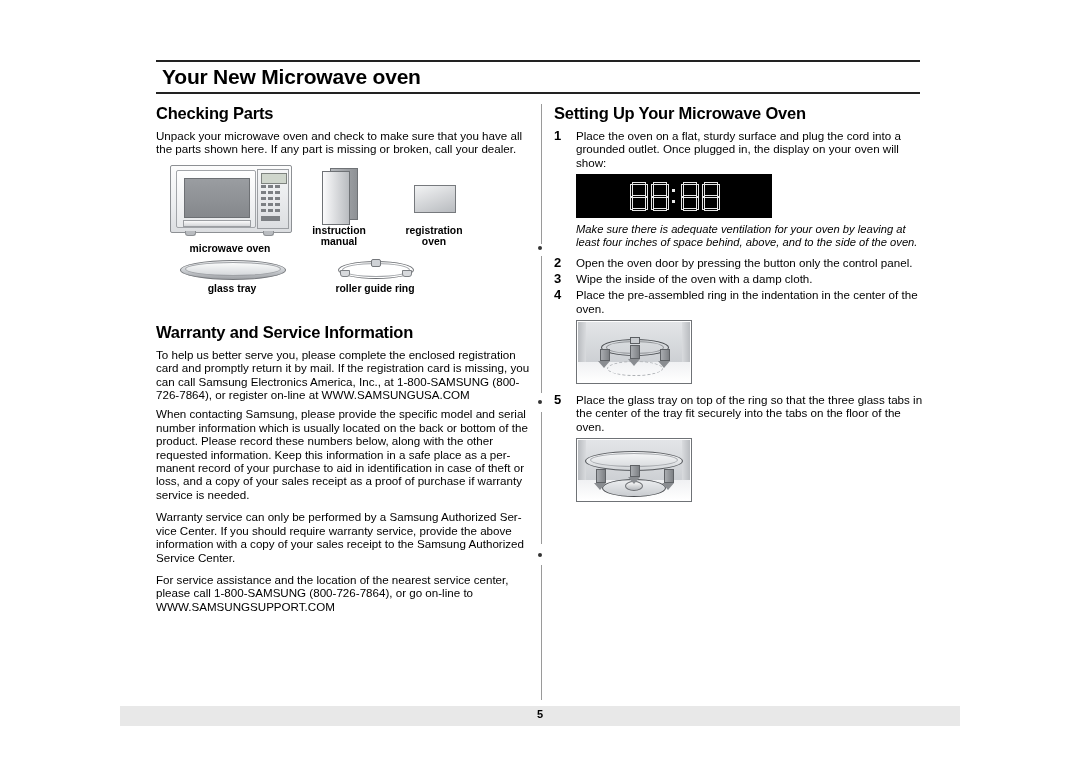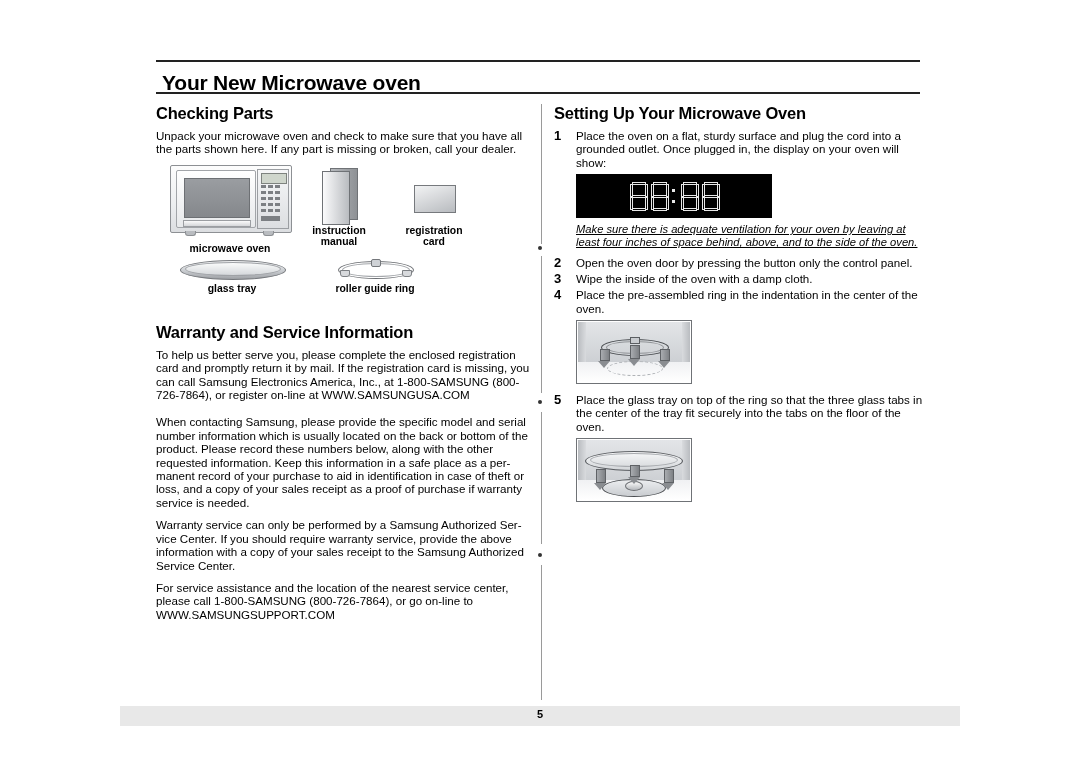--- a/index.html
+++ b/index.html
@@ -11,42 +11,42 @@
     overflow:hidden;
     position:relative;
   }
   .page{position:absolute;left:0;top:0;width:1080px;height:763px;}
 
   
   .title-rule{position:absolute;left:156px;width:764px;height:2px;background:#222;}
   .title-rule.top{top:60px;}
   .title-rule.bot{top:92px;height:2px;background:#222;}
   .page-title{
-    position:absolute;left:162px;top:69px;width:700px;
+    position:absolute;left:162px;top:63px;width:700px;
     font-size:21px;font-weight:bold;letter-spacing:-0.2px;line-height:28px;
   }
 
   
   .col-left{position:absolute;left:156px;top:104px;width:375px;}
   .col-right{position:absolute;left:554px;top:104px;width:370px;}
 
   .divider{position:absolute;left:541px;top:104px;width:1px;background:#9a9a9a;}
   .d1{top:104px;height:140px;}
   .d2{top:256px;height:137px;}
   .d3{top:412px;height:132px;}
   .d4{top:565px;height:135px;}
   .dot{position:absolute;left:538px;width:4px;height:4px;border-radius:50%;background:#333;}
 
   h2.sec{
     font-size:16.5px;font-weight:bold;margin:0 0 6px 0;letter-spacing:-0.2px;
   }
   p.body{
     font-size:11.6px;line-height:13.4px;margin:0 0 9px 0;text-align:left;
   }
-  p.body.tight{margin-bottom:14px;}
+  p.body.tight{margin-bottom:6px;}
 
   
   .parts{position:relative;height:150px;margin-top:4px;}
   .cap{
     position:absolute;text-align:center;font-size:10.4px;font-weight:bold;
     line-height:11.5px;
   }
 
   
   .mw{position:absolute;left:14px;top:0px;width:120px;height:66px;
@@ -101,21 +101,21 @@
   
   .fields{margin-top:6px;margin-bottom:9px;}
   .field{font-size:11px;line-height:16.5px;white-space:nowrap;}
   .field .lab{letter-spacing:0.1px;}
   .field .ln{display:inline-block;border-bottom:1px solid #000;height:11px;vertical-align:baseline;}
 
   
   .step{position:relative;display:flex;margin-bottom:2px;}
   .step .num{width:22px;flex:0 0 22px;font-size:13px;font-weight:bold;line-height:14px;padding-top:0px;}
   .step .txt{flex:1;font-size:11.6px;line-height:13.4px;}
-  .note{font-size:11.2px;line-height:13px;font-style:italic;margin:5px 0 7px 22px;text-decoration:underline;}
+  .note{font-size:11.2px;line-height:13px;font-style:italic;margin:5px 0 7px 22px;}
 
   .lcd{margin:5px 0 0 22px;width:196px;height:44px;background:#000;
        display:flex;align-items:center;justify-content:center;}
   .seg-row{display:flex;align-items:center;gap:3px;}
   .digit{position:relative;width:18px;height:28px;}
   .digit span{position:absolute;background:transparent;border:1px solid #e8e8e8;display:block;}
   .s-a{left:3px;top:0;width:12px;height:1px;border:none;border-top:2px solid #e8e8e8;}
   .s-g{left:3px;top:13px;width:12px;height:1px;border:none;border-top:2px solid #e8e8e8;}
   .s-d{left:3px;top:26px;width:12px;height:1px;border:none;border-top:2px solid #e8e8e8;}
   .s-f{left:1px;top:2px;width:1px;height:11px;border:none;border-left:2px solid #e8e8e8;}
@@ -221,21 +221,21 @@
 
       <div class="man">
         <div class="man-back"></div>
         <div class="man-front"></div>
       </div>
       <div class="cap" style="left:140px;top:60px;width:86px;white-space:pre-line">instruction
 manual</div>
 
       <div class="card"></div>
       <div class="cap" style="left:234px;top:60px;width:88px;white-space:pre-line">registration
-card</div>
+oven</div>
 
       <div class="tray">
         <div class="tray-e"></div>
         <div class="tray-e2"></div>
       </div>
       <div class="cap" style="left:22px;top:118px;width:108px">glass tray</div>
 
       <div class="ring">
         <div class="ring-o"></div>
         <div class="ring-i"></div>

